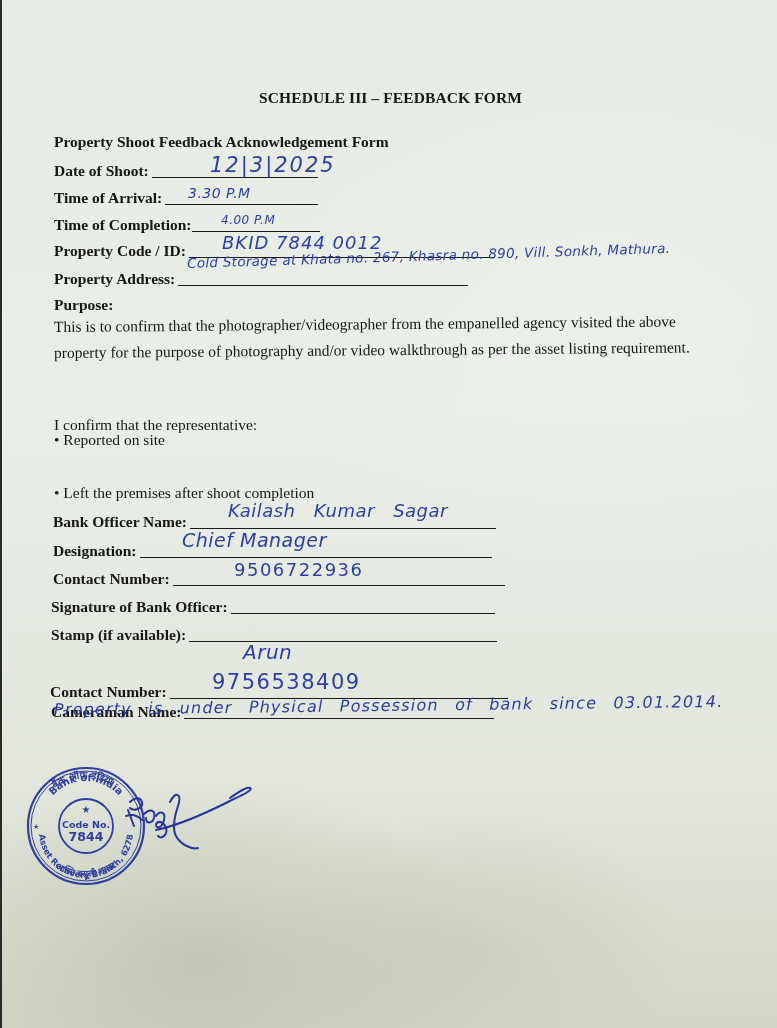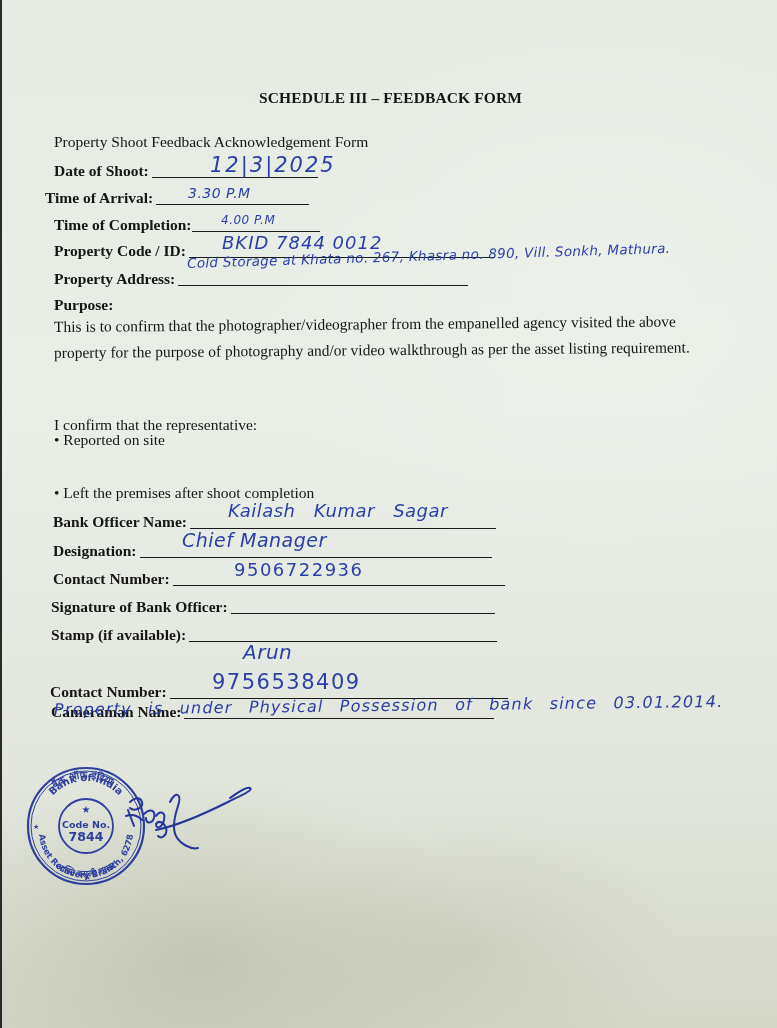--- a/index.html
+++ b/index.html
@@ -36,21 +36,21 @@
       top: 89px;
       text-align: center;
       font-weight: bold;
       font-size: 15.5px;
       letter-spacing: 0.1px;
     }
     .subtitle {
       position: absolute;
       left: 52px;
       top: 133px;
-      font-weight: normal;
+      font-weight: bold;
       font-size: 15.5px;
     }
     .field {
       position: absolute;
       display: flex;
       align-items: flex-end;
       font-size: 15.5px;
       font-weight: bold;
       height: 20px;
     }
@@ -128,21 +128,21 @@
 
   <div class="title serif">SCHEDULE III – FEEDBACK FORM</div>
   <div class="subtitle serif">Property Shoot Feedback Acknowledgement Form</div>
 
   <div class="field serif" style="left:52px; top:160px;">
     <span class="label">Date of Shoot:</span>
     <span class="line" style="width:166px;"></span>
   </div>
   <div class="hand" style="left:208px; top:153px; font-size:21px; letter-spacing:2px;">12|3|2025</div>
 
-  <div class="field serif" style="left:43px; top:187px;">
+  <div class="field serif" style="left:52px; top:187px;">
     <span class="label">Time of Arrival:</span>
     <span class="line" style="width:153px;"></span>
   </div>
   <div class="hand" style="left:186px; top:185px; font-size:14px;">3.30 P.M</div>
 
   <div class="field serif" style="left:52px; top:214px;">
     <span class="label">Time of Completion:</span>
     <span class="line" style="width:128px; margin-left:1px;"></span>
   </div>
   <div class="hand" style="left:196px; top:213px; font-size:12px;margin-left:23px;">4.00 P.M</div>

